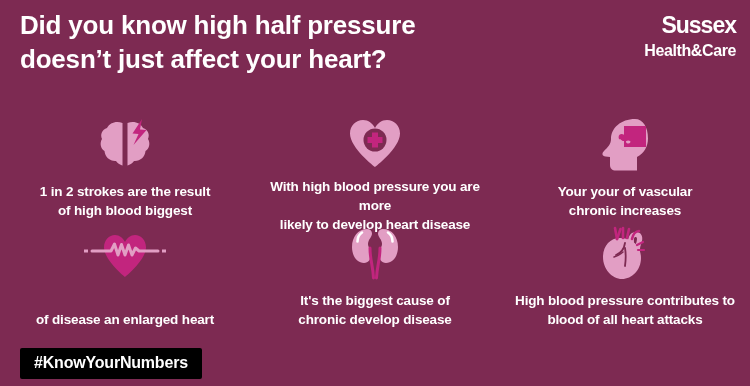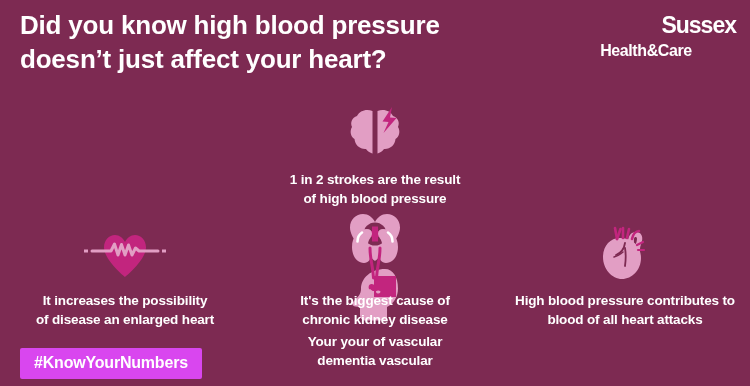--- a/index.html
+++ b/index.html
@@ -56,32 +56,31 @@
     line-height: 31px;
     letter-spacing: -1px;
   }
   #logo-sub {
     display: block;
     font-size: 16px;
     font-weight: bold;
     line-height: 18px;
     letter-spacing: -0.4px;
     margin-top: 1px;
-    text-align: center;
   }
 
   
   .fact-row {
     position: absolute;
     left: 0;
     width: 750px;
     height: 118px;
     display: flex;
   }
-  #row-1 { top: 104px; flex-direction: column; }
+  #row-1 { top: 116px; }
   #row-2 { top: 225px; }
 
   .fact {
     flex: 1 1 0;
     position: relative;
     display: flex;
     flex-direction: column;
     align-items: center;
   }
   .fact-icon {
@@ -99,39 +98,39 @@
     text-align: center;
     width: 92%;
     letter-spacing: -0.15px;
   }
 
   
   #hashtag-badge {
     position: absolute;
     left: 20px;
     top: 348px;
-    background: #d946ef;
+    background: #000000;
     color: #ffffff;
     font-size: 16px;
     font-weight: bold;
     padding: 6px 14px 7px 14px;
     border-radius: 2px;
     letter-spacing: -0.2px;
     line-height: 18px;
   }
 </style>
 </head>
 <body>
 
 <div id="infographic">
 
   <div id="header">
 
     <div id="headline">
-      <span class="hl-line">Did you know high blood pressure</span>
+      <span class="hl-line">Did you know high half pressure</span>
       <span class="hl-line">doesn’t just affect your heart?</span>
     </div>
 
     <div id="logo">
       <span id="logo-main">Sussex</span>
       <span id="logo-sub">Health&amp;Care</span>
     </div>
 
   </div>
 
@@ -143,66 +142,70 @@
 
           <path d="M26.5 6 C20 3.5 13.5 6 11 11 C6 12.5 4 17.5 6 22 C3.5 26 4.5 31.5 8.5 34 C9 40 14 44.5 20 44 C22.5 47.5 26.5 48.5 26.5 48.5 Z" fill="#e29ec4"></path>
 
           <path d="M31.5 6 C38 3.5 44.5 6 47 11 C52 12.5 54 17.5 52 22 C54.5 26 53.5 31.5 49.5 34 C49 40 44 44.5 38 44 C35.5 47.5 31.5 48.5 31.5 48.5 Z" fill="#e29ec4"></path>
 
           <path d="M46 2 L36.5 16.5 L42.5 17 L37.5 28 L50.5 13 L44 12.5 Z" fill="#c2257e"></path>
         </svg>
       </div>
       <div class="fact-text">
         <span>1 in 2 strokes are the result</span><br>
-        <span>of high blood pressure</span>
+        <span>of high blood biggest</span>
       </div>
     </div>
 
     <div class="fact">
       <div class="fact-icon">
         <svg width="56" height="52" viewBox="0 0 56 52" aria-hidden="true">
           <path d="M28 50 C28 50 3 31 3 16.5 C3 8.5 9 3 16 3 C21.5 3 25.5 6.5 28 11 C30.5 6.5 34.5 3 40 3 C47 3 53 8.5 53 16.5 C53 31 28 50 28 50 Z" fill="#e29ec4"></path>
           <circle cx="28" cy="23" r="11.5" fill="#7d2a52"></circle>
           <path d="M25 15.5 h6 v4.5 h4.5 v6 h-4.5 v4.5 h-6 v-4.5 h-4.5 v-6 h4.5 z" fill="#c2257e"></path>
         </svg>
       </div>
+      <div class="fact-text">
+        <span>With high blood pressure you are more</span><br>
+        <span>likely to develop heart disease</span>
+      </div>
     </div>
 
     <div class="fact">
       <div class="fact-icon">
         <svg width="52" height="56" viewBox="0 0 52 56" aria-hidden="true">
 
           <path d="M36 2 C22 2 12 11 12 22 C12 27 9 30 5 34 C2.5 36.5 3 39 6.5 39.5 L11 40 L11 48 C11 51.5 13 53.5 17 53.5 L38 53.5 L38 40 C45 36.5 49 29.5 49 21.5 C49 10 44 2 36 2 Z" fill="#e29ec4"></path>
 
           <path d="M25 9 L47 9 L47 30 L32 30 L32 25.5 C32 23 30 21.5 28 22.5 C26.5 23.2 26.5 25.5 28 26.2 C30 27.2 32 25.8 32 23.5 L32 30 L25 30 L25 24 C22.5 24 21 22 22 20 C22.7 18.6 25 18.6 25 21 Z" fill="#c2257e"></path>
           <path d="M25 9 L47 9 L47 30 L31.5 30 L31.5 24.2 C29 22.6 26.2 23.8 26.2 26.4 C26.2 29 29 30.2 31.5 28.6 L31.5 30 L25 30 L25 23.8 C22.4 22.2 19.6 23.4 19.6 20.2 C19.6 17.2 22.6 16.2 25 17.8 Z" fill="#c2257e"></path>
         </svg>
       </div>
       <div class="fact-text">
         <span>Your your of vascular</span><br>
-        <span>dementia vascular</span>
+        <span>chronic increases</span>
       </div>
     </div>
 
   </div>
 
   <div class="fact-row" id="row-2">
 
     <div class="fact">
       <div class="fact-icon">
         <svg width="94" height="50" viewBox="0 0 94 50" aria-hidden="true">
           <path d="M47 48 C47 48 26 31 26 18.5 C26 11 31 6 37 6 C41.5 6 45 9 47 13 C49 9 52.5 6 57 6 C63 6 68 11 68 18.5 C68 31 47 48 47 48 Z" fill="#c2257e"></path>
 
           <path d="M14 22 L33 22 L36.5 15 L40 26 L43.5 15.5 L47 26 L50.5 16 L54 26 L57.5 19 L61 22 L80 22" fill="none" stroke="#e29ec4" stroke-width="3" stroke-linecap="round" stroke-linejoin="round"></path>
           <rect x="6" y="20.5" width="4" height="3" fill="#e29ec4"></rect>
           <rect x="84" y="20.5" width="4" height="3" fill="#e29ec4"></rect>
         </svg>
       </div>
       <div class="fact-text">
-        <span>It increases the possibility</span><br>
+        <br>
         <span>of disease an enlarged heart</span>
       </div>
     </div>
 
     <div class="fact">
       <div class="fact-icon">
         <svg width="56" height="56" viewBox="0 0 56 56" aria-hidden="true">
 
           <path d="M20 3 C11 3 5 11 5 21 C5 30 10 37 17 37 C21.5 37 24 33.5 24 28 C24 23 21 21.5 21 18 C21 13.5 25 11 25 7.5 C25 4.8 23 3 20 3 Z" fill="#e29ec4"></path>
 
@@ -210,21 +213,21 @@
 
           <path d="M15 6.5 C12 8.5 10.5 12 10.5 15.5" fill="none" stroke="#ffffff" stroke-width="2.6" stroke-linecap="round"></path>
           <path d="M41 6.5 C44 8.5 45.5 12 45.5 15.5" fill="none" stroke="#ffffff" stroke-width="2.6" stroke-linecap="round"></path>
 
           <path d="M23 22 C23 34 26 40 26.5 52" fill="none" stroke="#c2257e" stroke-width="3" stroke-linecap="round"></path>
           <path d="M33 22 C33 34 30 40 29.5 52" fill="none" stroke="#c2257e" stroke-width="3" stroke-linecap="round"></path>
         </svg>
       </div>
       <div class="fact-text">
         <span>It's the biggest cause of</span><br>
-        <span>chronic kidney disease</span>
+        <span>chronic develop disease</span>
       </div>
     </div>
 
     <div class="fact">
       <div class="fact-icon">
         <svg width="52" height="56" viewBox="0 0 52 56" aria-hidden="true">
 
           <path d="M21 12 C11 12 4 20 4 31 C4 43 13 53 23 53 C33 53 42 44 42 32 C42 24 38 18 33 15 C30 13 26 12 21 12 Z" fill="#e29ec4"></path>
 
           <path d="M29 16 C29 10 32 6 37 6 C42 6 44 10 43 15 C42.5 18 41 20 41 23 L36 23 C36 19 38 16 38 13 C38 11 36.5 10.5 35.5 11.5 C34.5 12.5 35 15 35 17 Z" fill="#e29ec4"></path>

